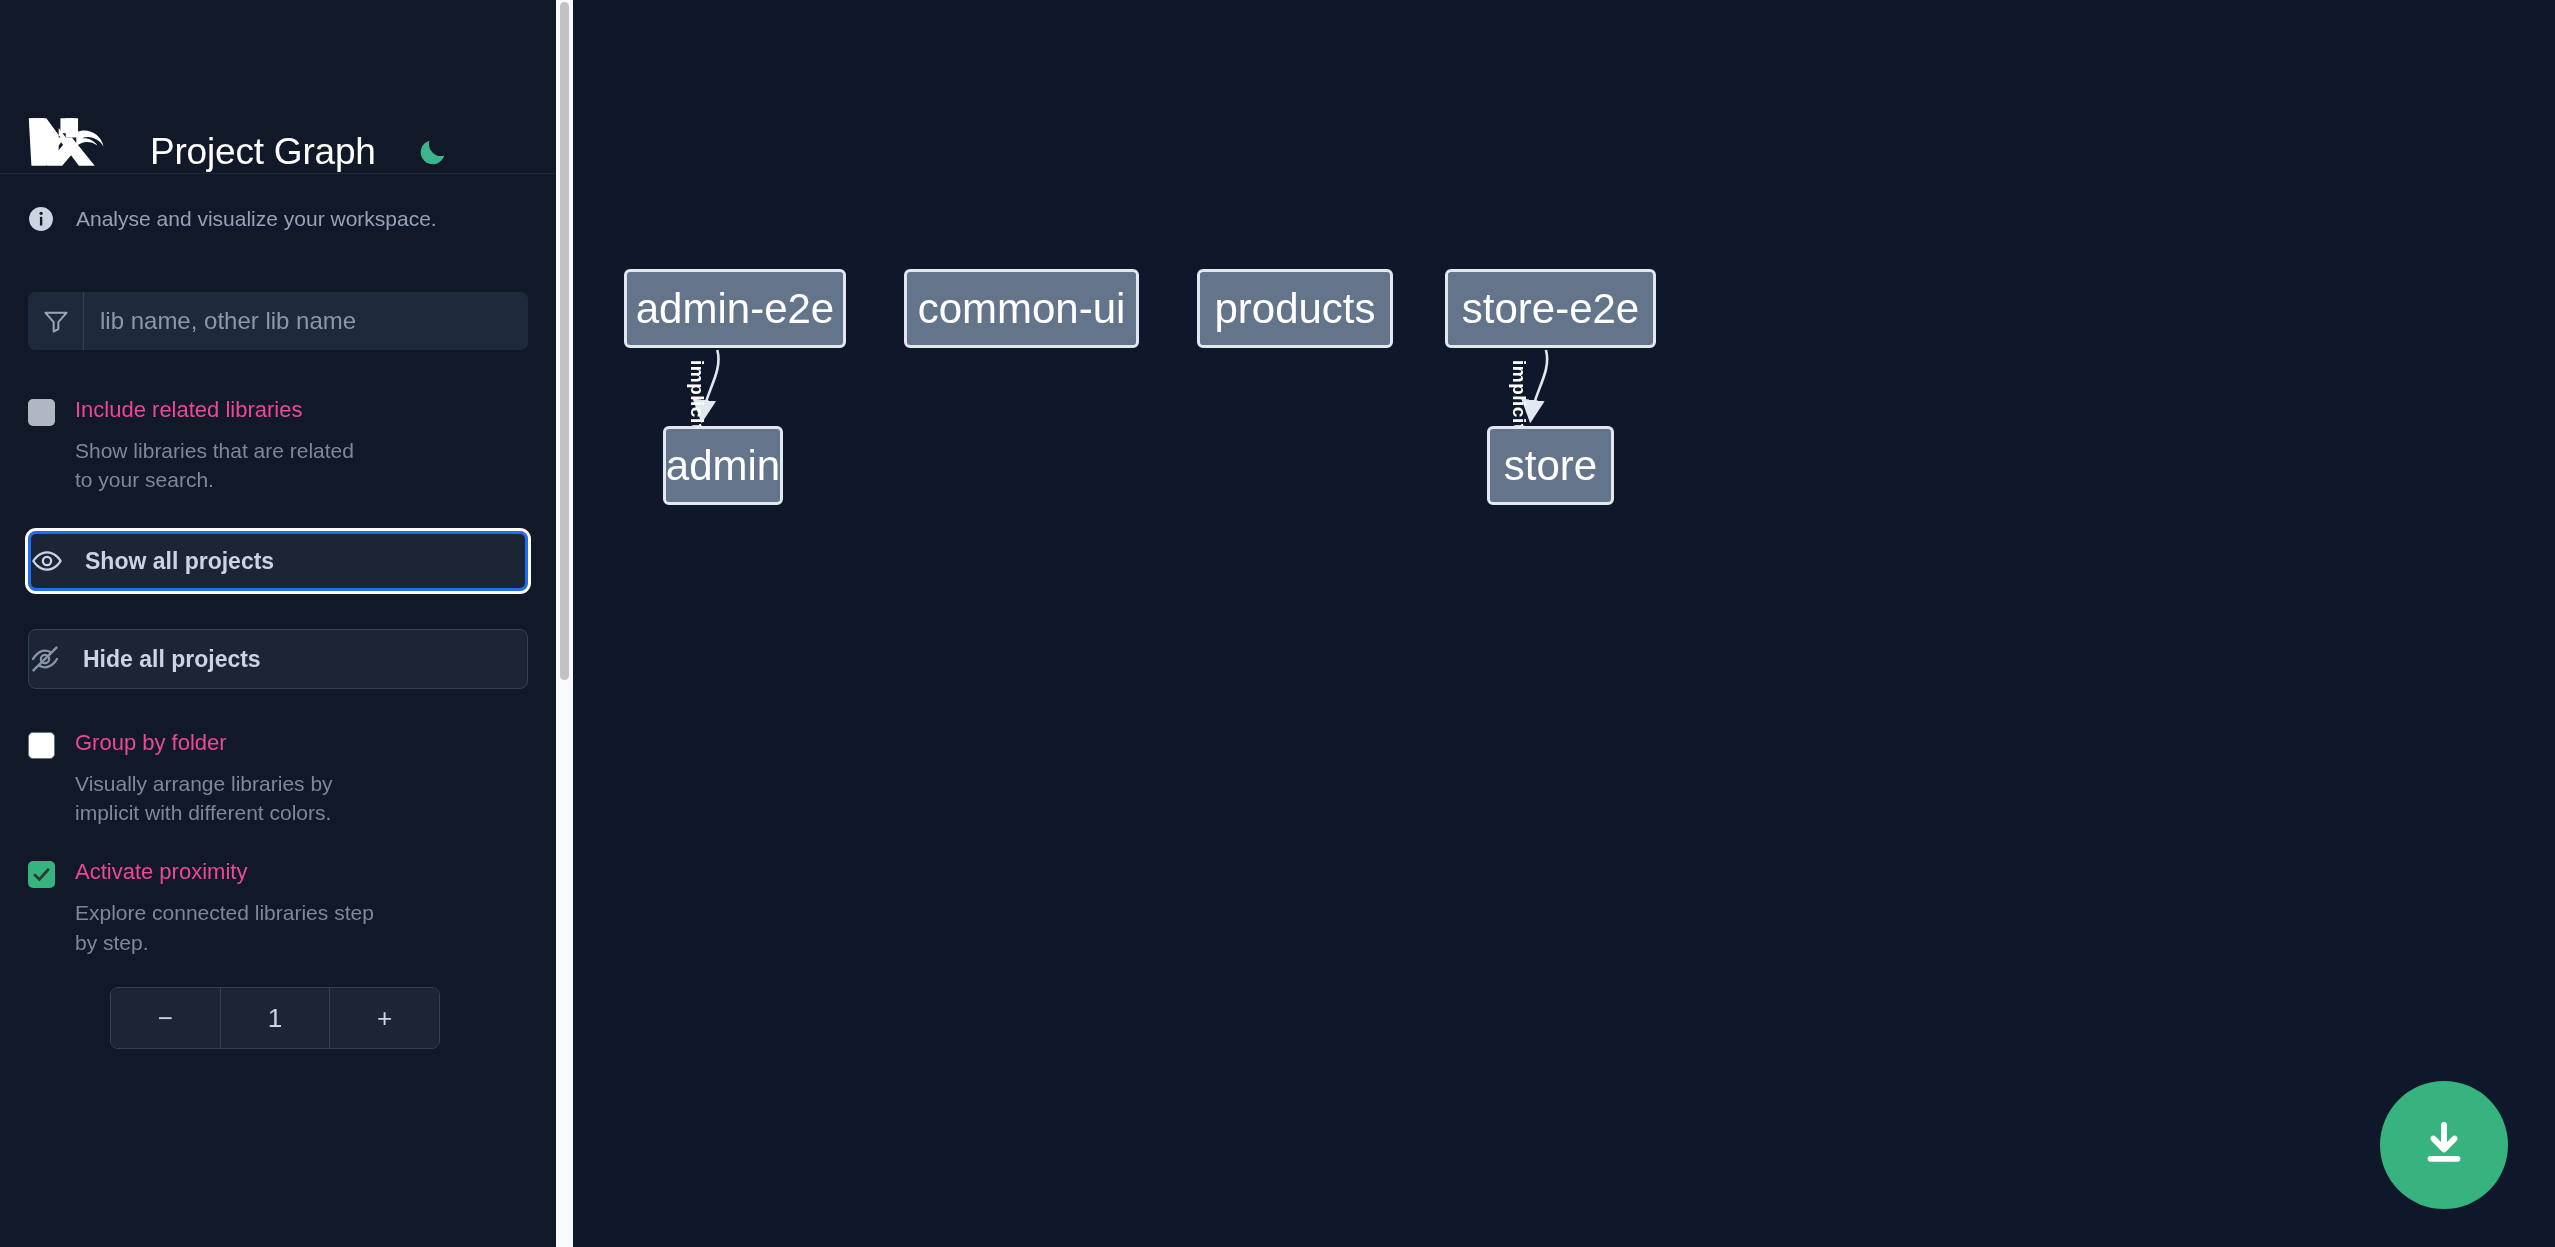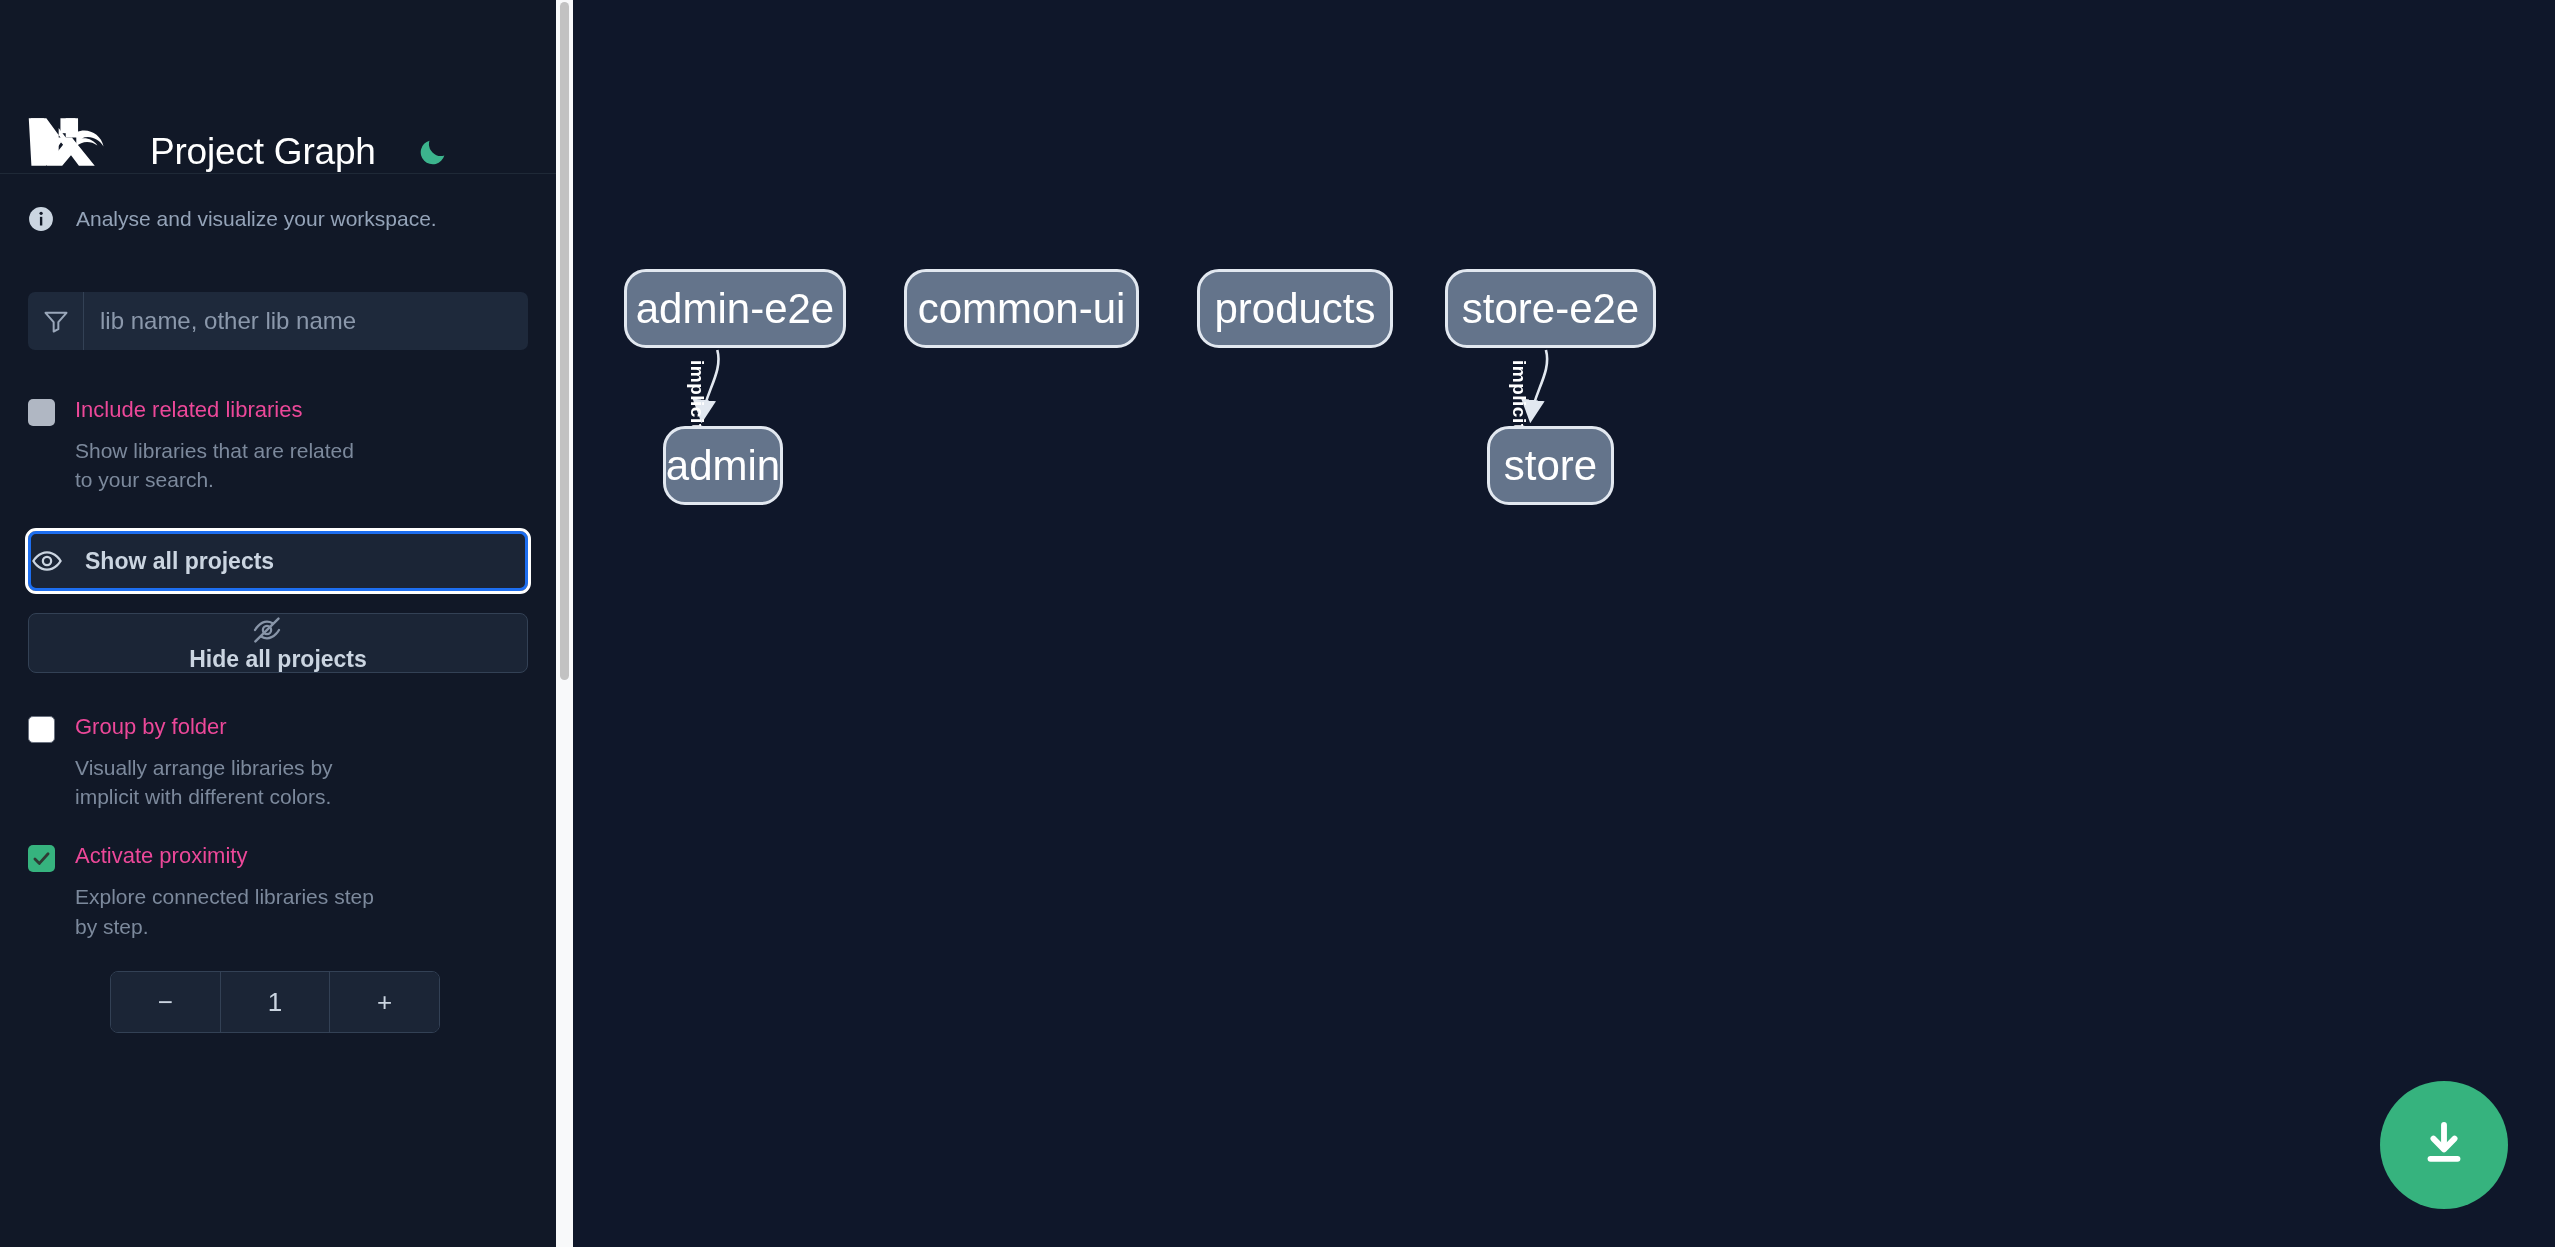--- a/index.html
+++ b/index.html
@@ -106,21 +106,21 @@
     cursor: pointer;
     font-family: "Liberation Sans", sans-serif;
   }
   .btn.focused {
     border: 3px solid #1d6ef0;
     outline: 3px solid #ffffff;
     outline-offset: 0px;
   }
   .btn-ico { width: 32px; height: 32px; flex: 0 0 32px; margin-right: 22px; }
   .btn-label { white-space: nowrap; }
-  .btn + .btn { margin-top: 22px; flex-direction: column; }
+  .btn + .btn { margin-top: 38px; }
 
   .stepper {
     display: flex; height: 62px; width: 330px;
     margin: 0 0 0 110px;
     border: 1px solid #334155;
     border-radius: 8px; overflow: hidden;
   }
   .step-btn, .step-val {
     flex: 1 1 0; display: flex; align-items: center; justify-content: center;
     background: #1b2536; color: #cbd5e1; font-size: 26px;
@@ -146,21 +146,21 @@
     position: relative;
     flex: 1 1 auto; height: 1247px;
     background: #0f172a;
     overflow: hidden;
   }
   .graph-svg { position: absolute; left: 0; top: 0; width: 100%; height: 100%; }
   .node {
     position: absolute;
     background: #64748b;
     border: 3px solid #e2e8f0;
-    border-radius: 22px;
+    border-radius: 6px;
     display: flex; align-items: center; justify-content: center;
     color: #ffffff;
     font-size: 42px;
     font-family: "Liberation Sans", sans-serif;
     cursor: pointer;
     white-space: nowrap;
   }
   .edge-label {
     position: absolute;
     color: #ffffff;

